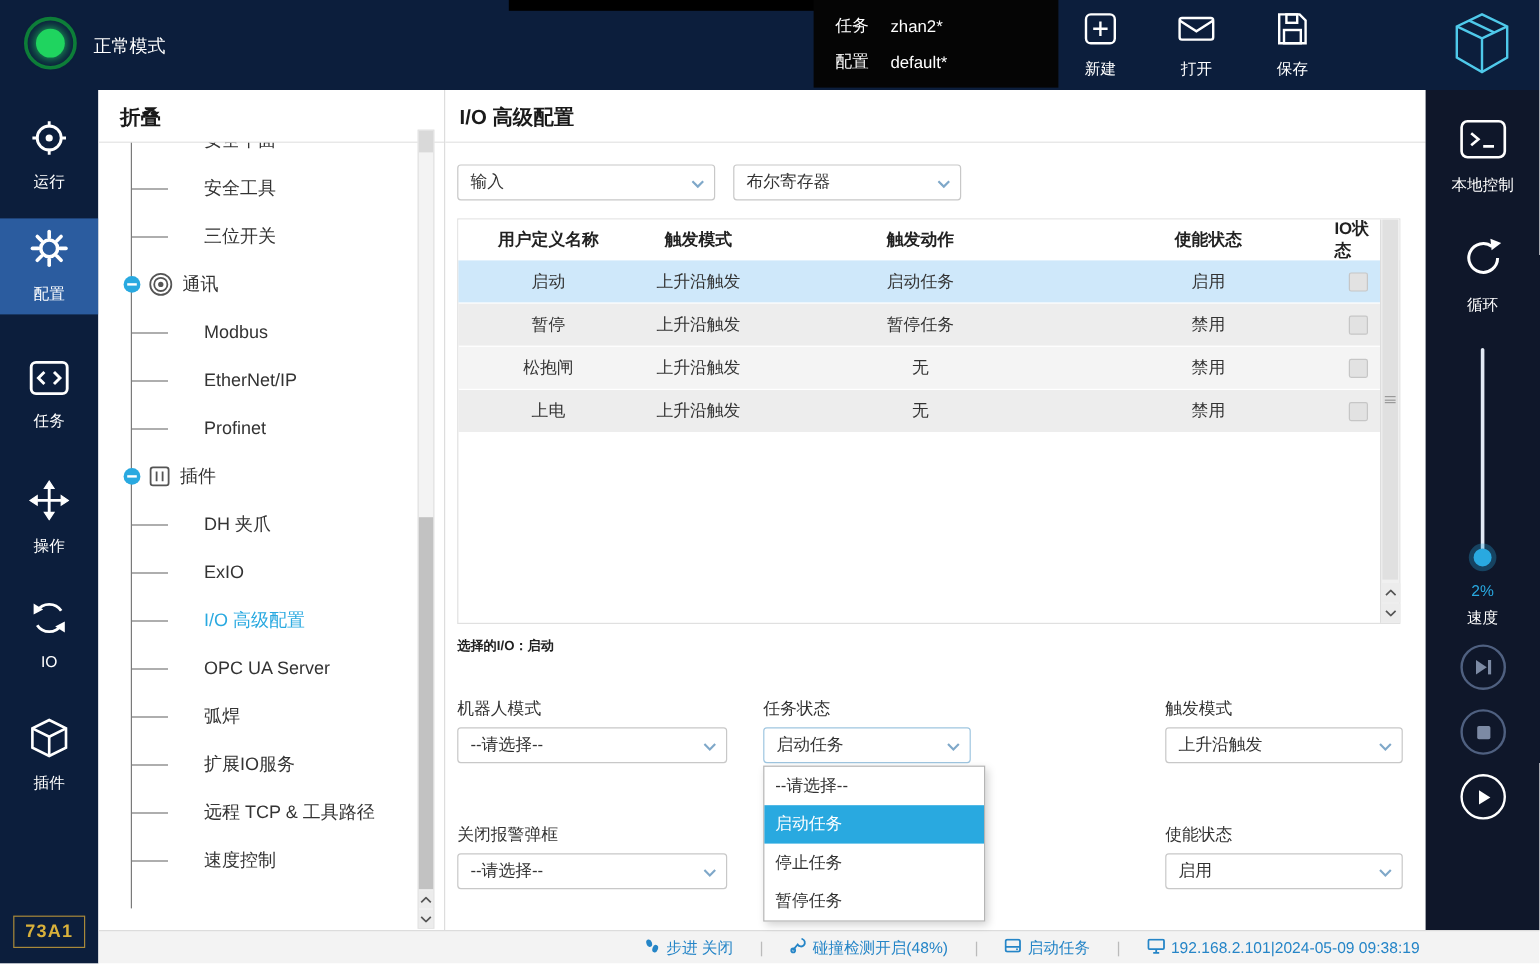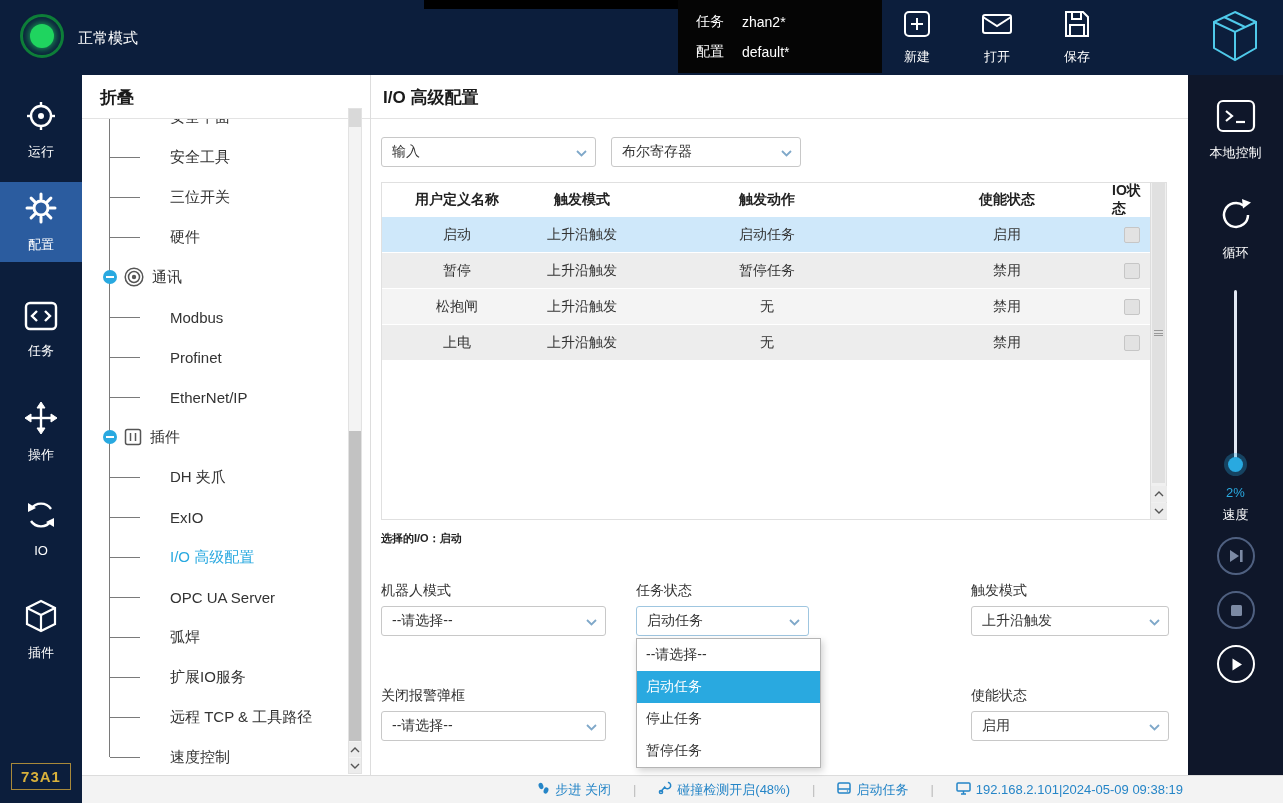--- a/index.html
+++ b/index.html
@@ -248,44 +248,41 @@
         <div class="tree-trunk"></div>
         <div class="tree-row child">
             <span class="tree-label">安全平面</span>
           </div>
         <div class="tree-row child">
             <span class="tree-label">安全工具</span>
           </div>
         <div class="tree-row child">
             <span class="tree-label">三位开关</span>
           </div>
-        <div class="tree-row child">
-            <span class="tree-label">硬件</span>
-          </div>
         <div class="tree-row parent">
           <span class="node-dot">
               <span class="minus"></span>
             </span>
           <span class="tree-icon">
             <svg width="20" height="20" viewBox="0 0 20 20" fill="none" stroke="#555" stroke-width="1.5">
                 <circle cx="10" cy="10" r="2.2" fill="#555" stroke="none"></circle>
                 <circle cx="10" cy="10" r="5.5"></circle>
                 <circle cx="10" cy="10" r="8.8"></circle>
               </svg>
           </span>
           <span class="tree-label">通讯</span>
         </div>
         <div class="tree-row child">
             <span class="tree-label">Modbus</span>
           </div>
         <div class="tree-row child">
+            <span class="tree-label">EtherNet/IP</span>
+          </div>
+        <div class="tree-row child">
             <span class="tree-label">Profinet</span>
-          </div>
-        <div class="tree-row child">
-            <span class="tree-label">EtherNet/IP</span>
           </div>
         <div class="tree-row parent">
           <span class="node-dot">
               <span class="minus"></span>
             </span>
           <span class="tree-icon">
             <svg width="18" height="18" viewBox="0 0 18 18" fill="none" stroke="#555" stroke-width="1.5">
                 <rect x="1.5" y="1.5" width="15" height="15" rx="2"></rect>
                 <line x1="6.5" y1="5" x2="6.5" y2="13"></line>
                 <line x1="11.5" y1="5" x2="11.5" y2="13"></line>

